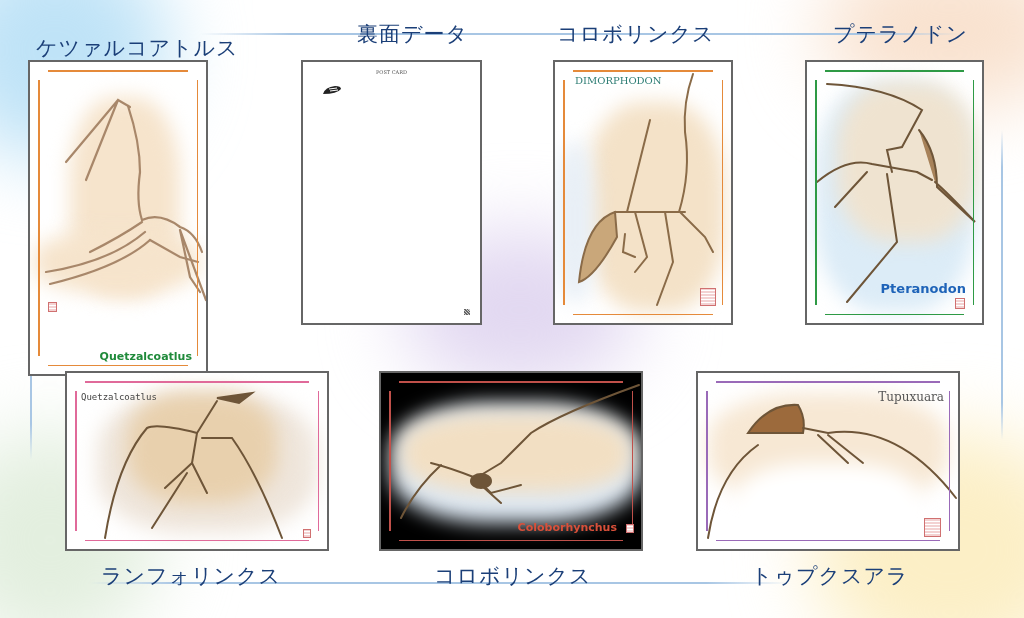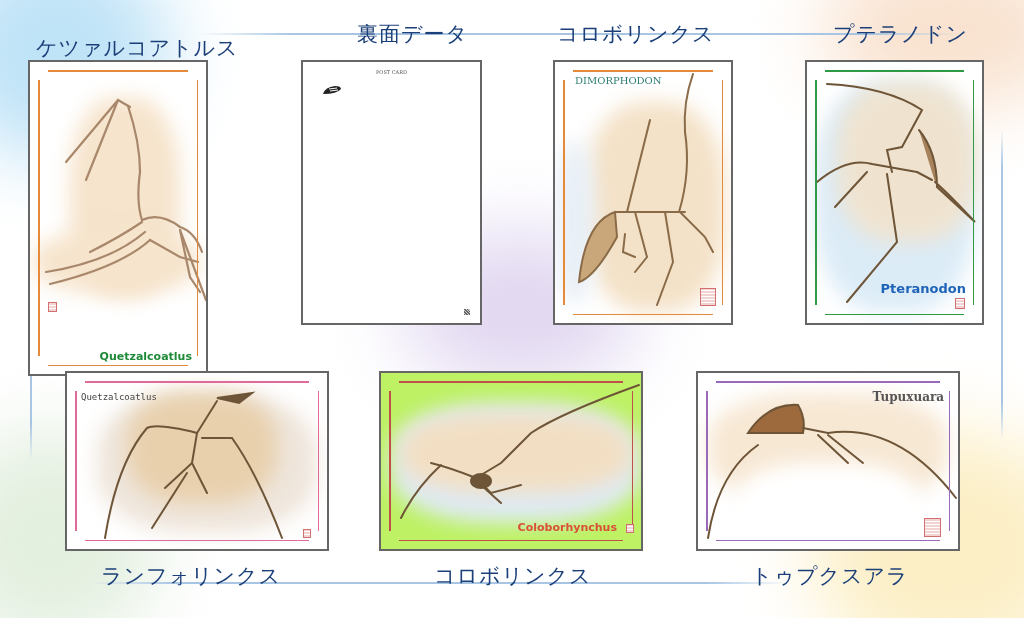--- a/index.html
+++ b/index.html
@@ -135,42 +135,42 @@
   <div class="inner">
     <div class="b bt" style="background:#e06a9a"></div>
       <div class="b bb" style="background:#e06a9a"></div>
     <div class="b bl" style="background:#e06a9a"></div>
       <div class="b br" style="background:#e06a9a"></div>
   </div>
   <div class="label" style="left:14px;top:20px;color:#444;font-family:'DejaVu Sans Mono',monospace;font-size:9px;">Quetzalcoatlus</div>
   <div class="stamp" style="left:236px;top:156px;width:6px;height:7px;"></div>
 </div>
 
-<div class="card" style="left:379px;top:371px;width:264px;height:180px;background:#bef264;">
+<div class="card" style="left:379px;top:371px;width:264px;height:180px;background:#000000;">
   <div class="wash" style="left:10px;top:30px;width:250px;height:120px;background:#dfeaf5;"></div>
   <div class="wash" style="left:20px;top:40px;width:230px;height:80px;background:#f2dfc3;"></div>
   <svg class="skel" width="264" height="180" viewBox="0 0 264 180">
     <g stroke="#6e5538" stroke-width="2" fill="none" stroke-linecap="round">
       <path d="M258 12 Q180 40 150 60 L120 90 L95 105"></path>
       <path d="M95 105 Q70 95 50 90 M60 92 Q35 115 20 145"></path>
       <path d="M95 105 L110 120 L140 112 M100 112 L120 130"></path>
       <ellipse cx="100" cy="108" rx="10" ry="7" fill="#6e5538"></ellipse>
     </g>
   </svg>
   <div class="inner">
     <div class="b bt" style="background:#c0504a"></div>
       <div class="b bb" style="background:#c0504a"></div>
     <div class="b bl" style="background:#c0504a"></div>
       <div class="b br" style="background:#c0504a"></div>
   </div>
   <div class="label" style="right:24px;top:149px;color:#d9503a;font-family:'DejaVu Sans',sans-serif;font-weight:bold;font-size:11px;">Coloborhynchus</div>
   <div class="stamp" style="left:245px;top:151px;width:6px;height:7px;"></div>
 </div>
 
-<div class="card" style="left:696px;top:371px;width:264px;height:180px;font-weight:bold;">
+<div class="card" style="left:696px;top:371px;width:264px;height:180px;">
   <div class="wash" style="left:10px;top:20px;width:240px;height:110px;background:#f7e8d4;"></div>
   <div class="wash" style="left:40px;top:90px;width:180px;height:80px;background:#ffffff;"></div>
   <svg class="skel" width="264" height="180" viewBox="0 0 264 180">
     <g stroke="#6e5538" stroke-width="2" fill="none" stroke-linecap="round">
       <path d="M50 60 Q70 30 100 32 Q108 45 105 60 Z" fill="#9c6a3c"></path>
       <path d="M105 55 L130 60 Q200 50 258 125"></path>
       <path d="M120 62 L150 90 M130 62 L165 90"></path>
       <path d="M60 72 Q20 100 10 165"></path>
     </g>
   </svg>

